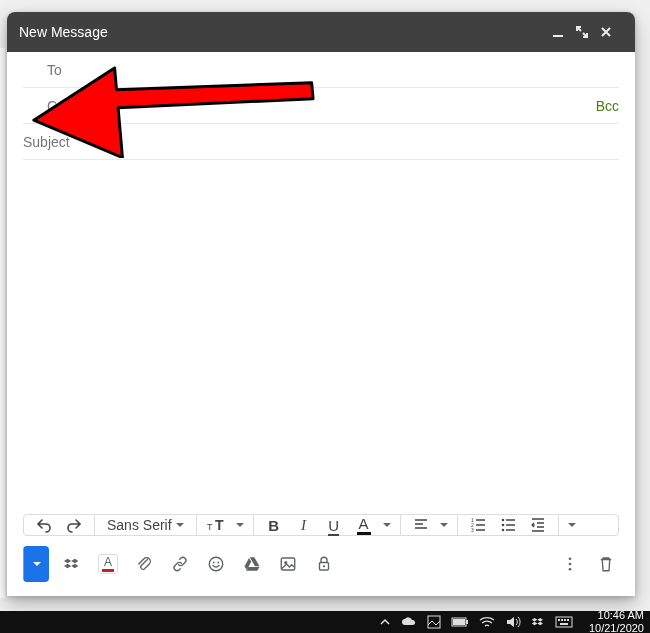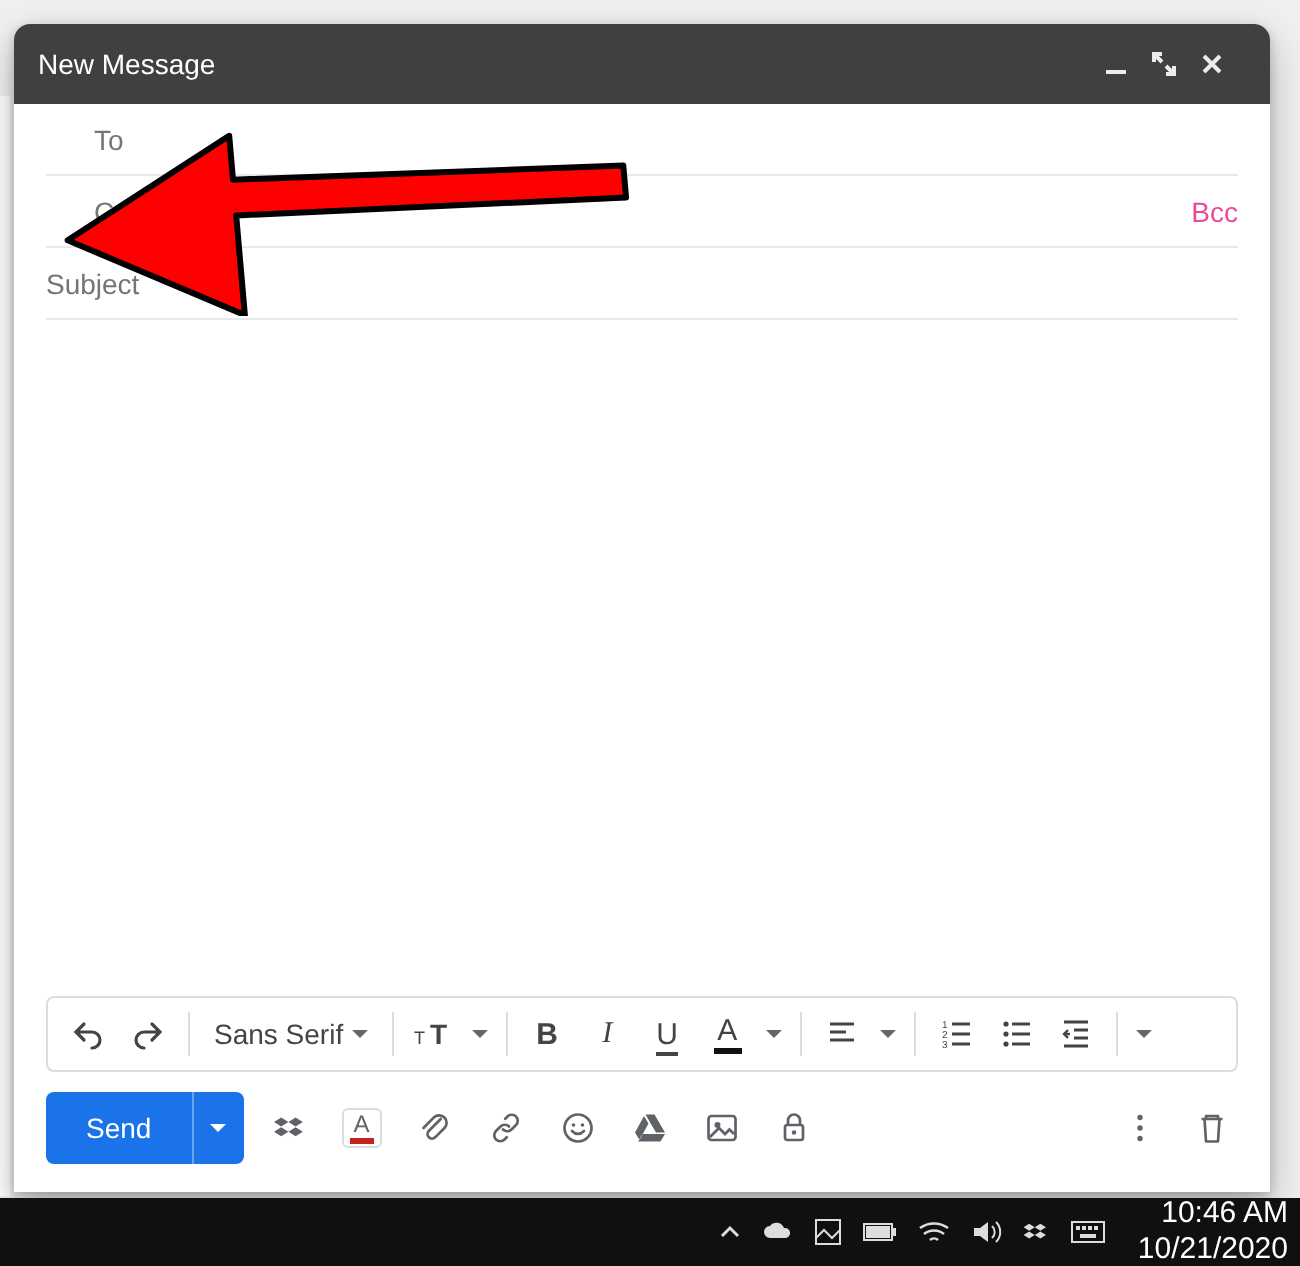--- a/index.html
+++ b/index.html
@@ -67,38 +67,38 @@
   }
   .field-row {
     display: flex;
     align-items: center;
     height: 36px;
     border-bottom: 1px solid #e8e8e8;
     color: #777;
     font-size: 14px;
   }
   .field-row .lbl { flex: 0 0 auto; margin-left: 24px; }
-  .field-row .bcc { color: #ec4899; cursor:pointer; }
+  .field-row .bcc { color: #4d7c0f; cursor:pointer; }
   .field-input {
     flex:1;
     border:none;
     outline:none;
     font-size:14px;
     padding: 4px 0;
     color:#6d28d9;
   }
   .body-area {
     flex: 1;
     padding: 8px 16px;
   }
   .toolbar {
     margin: 0 16px 10px 16px;
     border: 1px solid #dadce0;
     border-radius: 4px;
-    height: 38px;
+    height: 22px;
     display: flex;
     align-items: center;
     padding: 0 6px;
     gap: 2px;
   }
   .tb-btn {
     height: 28px;
     min-width: 28px;
     display: flex;
     align-items: center;
@@ -199,28 +199,28 @@
     position:absolute;
     left: 22px;
     top: 58px;
     pointer-events:none;
   }
 
   
   .taskbar {
     position:absolute;
     left:0; right:0; bottom:0;
-    height:34px;
+    height:22px;
     background:#101010;
     color:#fff;
     display:flex;
     align-items:center;
     justify-content:flex-end;
     padding: 0 6px;
-    font-size:15px;
+    font-size:11px;
   }
   .tray {
     display:flex;
     align-items:center;
     gap:10px;
   }
   .tray .tic {
     display:flex; align-items:center; justify-content:center;
     color:#ddd;
   }
@@ -350,21 +350,20 @@
         </svg>
     </div>
     <div class="tb-sep"></div>
     <div class="tb-btn" style="min-width:14px">
       <span class="caret"></span>
     </div>
   </div>
 
   <div class="action-row">
     <div class="send-btn">
-      <div class="main">Send</div>
       <div class="drop">
           <span class="caret"></span>
         </div>
     </div>
     <div class="act-icon">
       <svg width="18" height="18" viewBox="0 0 18 18">
           <path d="M4 3 L8 5.5 L4 8 L0 5.5 Z M12 3 L16 5.5 L12 8 L8 5.5 Z M4 8.5 L8 11 L4 13.5 L0 11 Z M12 8.5 L16 11 L12 13.5 L8 11 Z" fill="#5f6368" transform="translate(1,1) scale(0.9)"></path>
         </svg>
     </div>
     <div class="act-icon">

